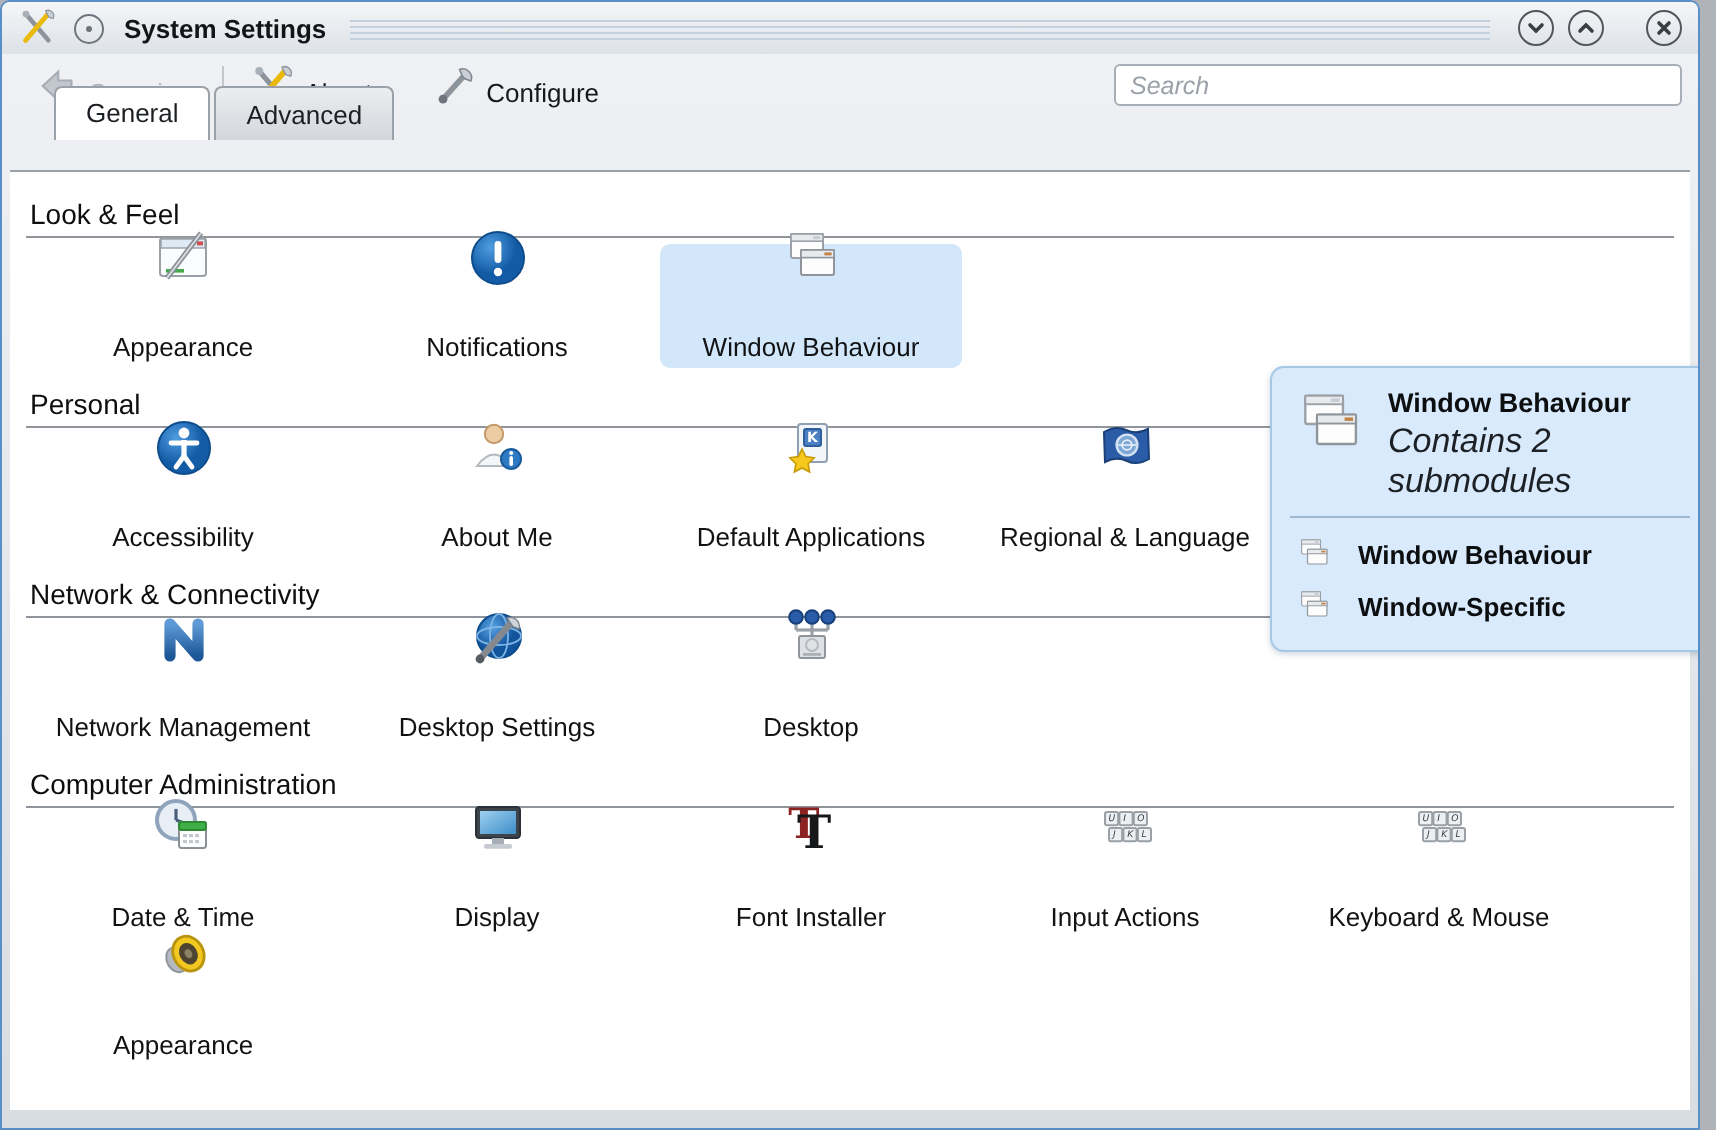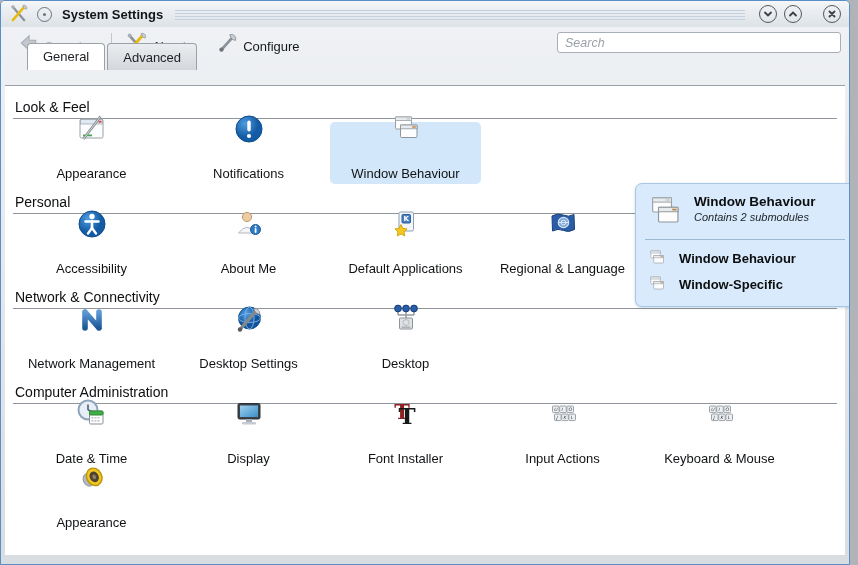--- a/index.html
+++ b/index.html
@@ -92,21 +92,21 @@
   
   .tooltip{
     position:absolute; left:634px; top:182px; width:221px;
     background:#d8eafb; border:1px solid #a6c8e4; border-radius:7px;
     padding:8px 10px 9px 9px; z-index:5;
     box-shadow:0 1px 3px rgba(60,90,120,.25);
   }
   .tt-head{ display:flex; gap:9px; align-items:flex-start; }
   .tt-head .tt-icon{ width:40px; flex:0 0 40px; display:flex; }
   .tt-title{ font-size:13.5px; font-weight:bold; color:#0c0e10; margin-top:2px; }
-  .tt-sub{ font-size:11px; font-style:italic; color:#1d2126; margin-top:2px; }
+  .tt-sub{ font-size:17px; font-style:italic; color:#1d2126; margin-top:2px; }
   .tt-sep{ border:none; border-top:1px solid #9db9d2; margin:7px 0 5px; }
   .tt-row{ display:flex; align-items:center; gap:12px; padding:3px 0 3px 2px; }
   .tt-row .tt-small-icon{ width:20px; flex:0 0 20px; display:flex; }
   .tt-row .tt-row-label{ font-size:13px; font-weight:bold; color:#0c0e10; }
 </style>
 </head>
 <body>
 
 <div class="window">
 

